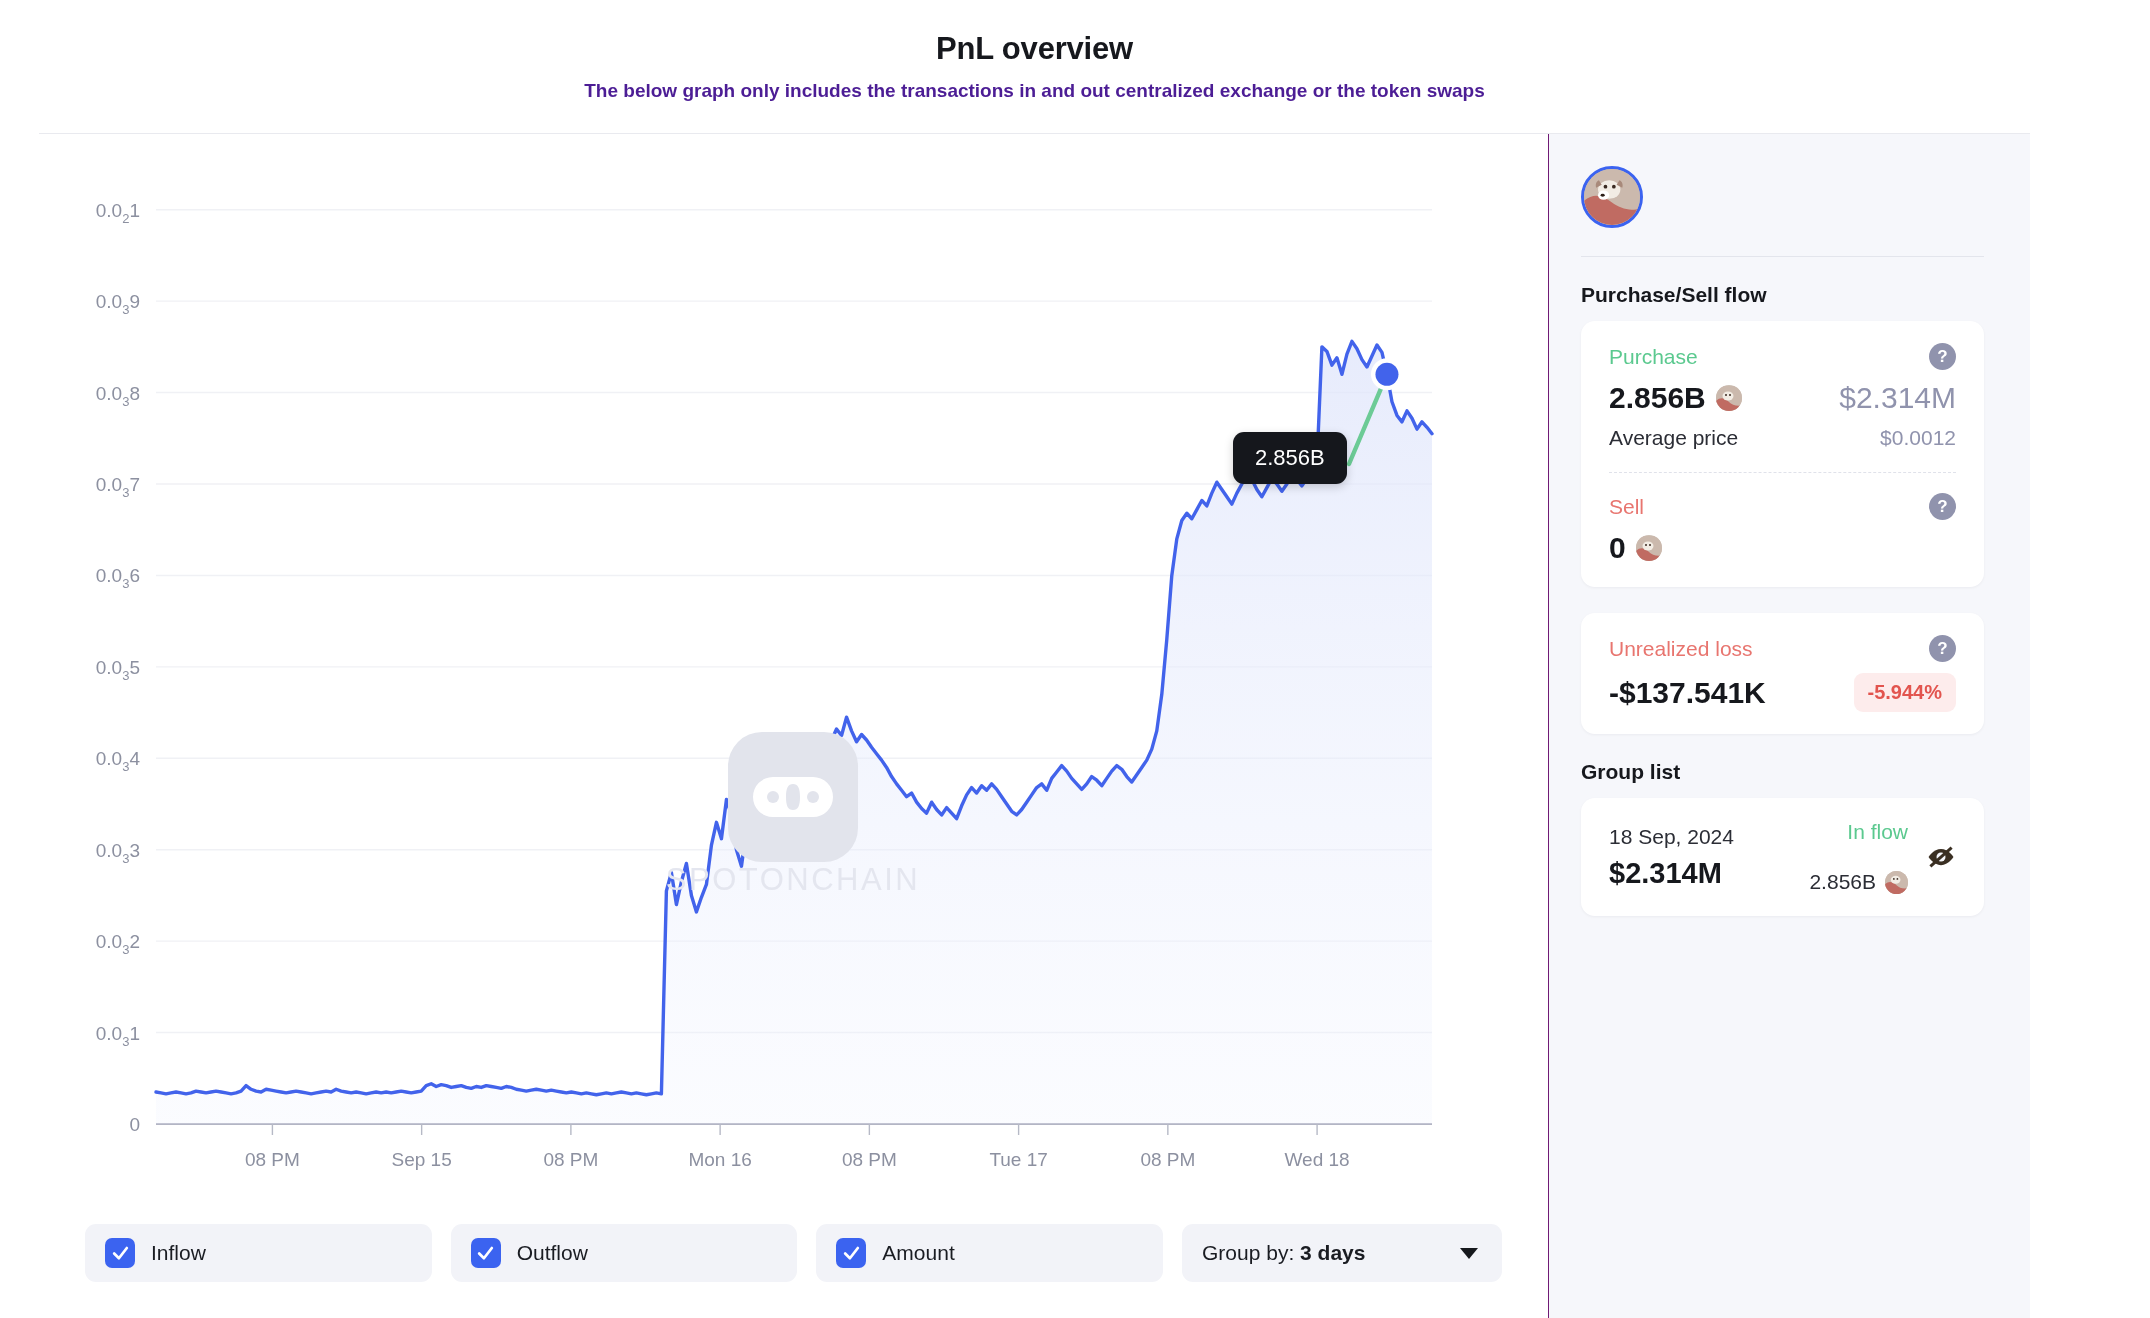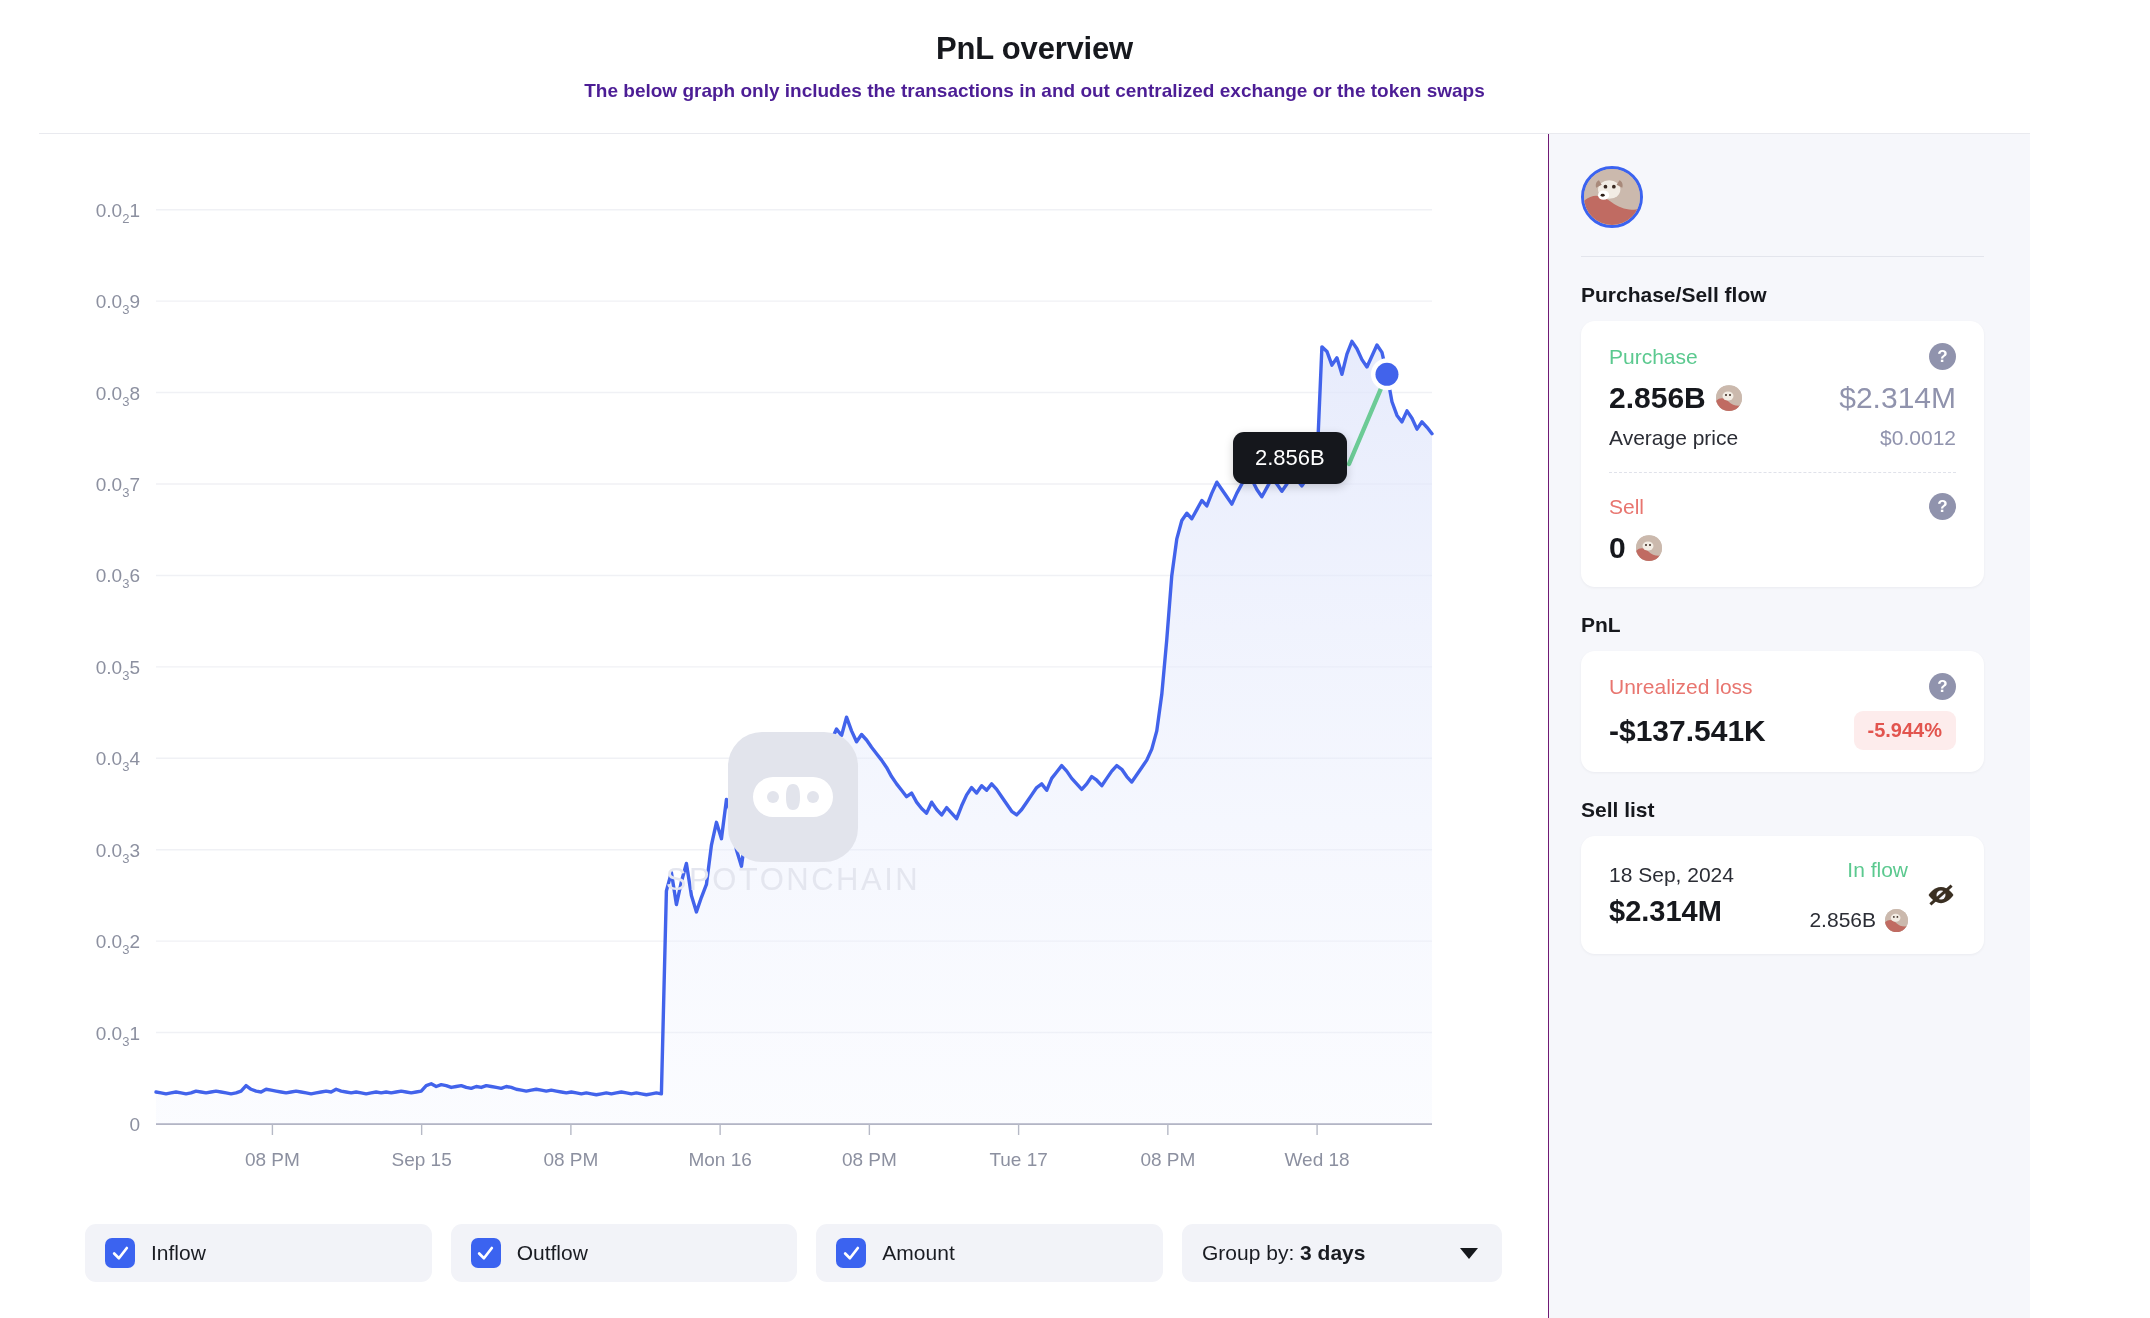--- a/index.html
+++ b/index.html
@@ -329,34 +329,33 @@
                 <path d="M0 15c5-5 10-2 13 1s9 5 13 3v7H0z" fill="#c06b62"></path>
                 <ellipse cx="12" cy="10" rx="5.5" ry="4.5" fill="#f2ece4"></ellipse>
                 <circle cx="10" cy="9" r="1" fill="#3a2a22"></circle>
                 <circle cx="14" cy="9" r="1" fill="#3a2a22"></circle>
               </svg>
             </span>
           </span>
         </div>
       </div>
 
-      <div class="sb-section-title">PnL</div>
 
       <div class="card">
         <div class="row">
           <span class="lbl-red">Unrealized loss</span>
           <span class="help">?</span>
         </div>
         <div class="val-row">
           <span class="big-num">-$137.541K</span>
           <span class="badge">-5.944%</span>
         </div>
       </div>
 
-      <div class="sb-section-title">Sell list</div>
+      <div class="sb-section-title">Group list</div>
 
       <div class="card">
         <div class="row">
           <div>
             <div class="node-date">18 Sep, 2024</div>
             <div class="node-amt" style="margin-top:8px">$2.314M</div>
           </div>
           <div class="node-right">
             <div class="node-right-col">
               <span class="node-flow">In flow</span>

